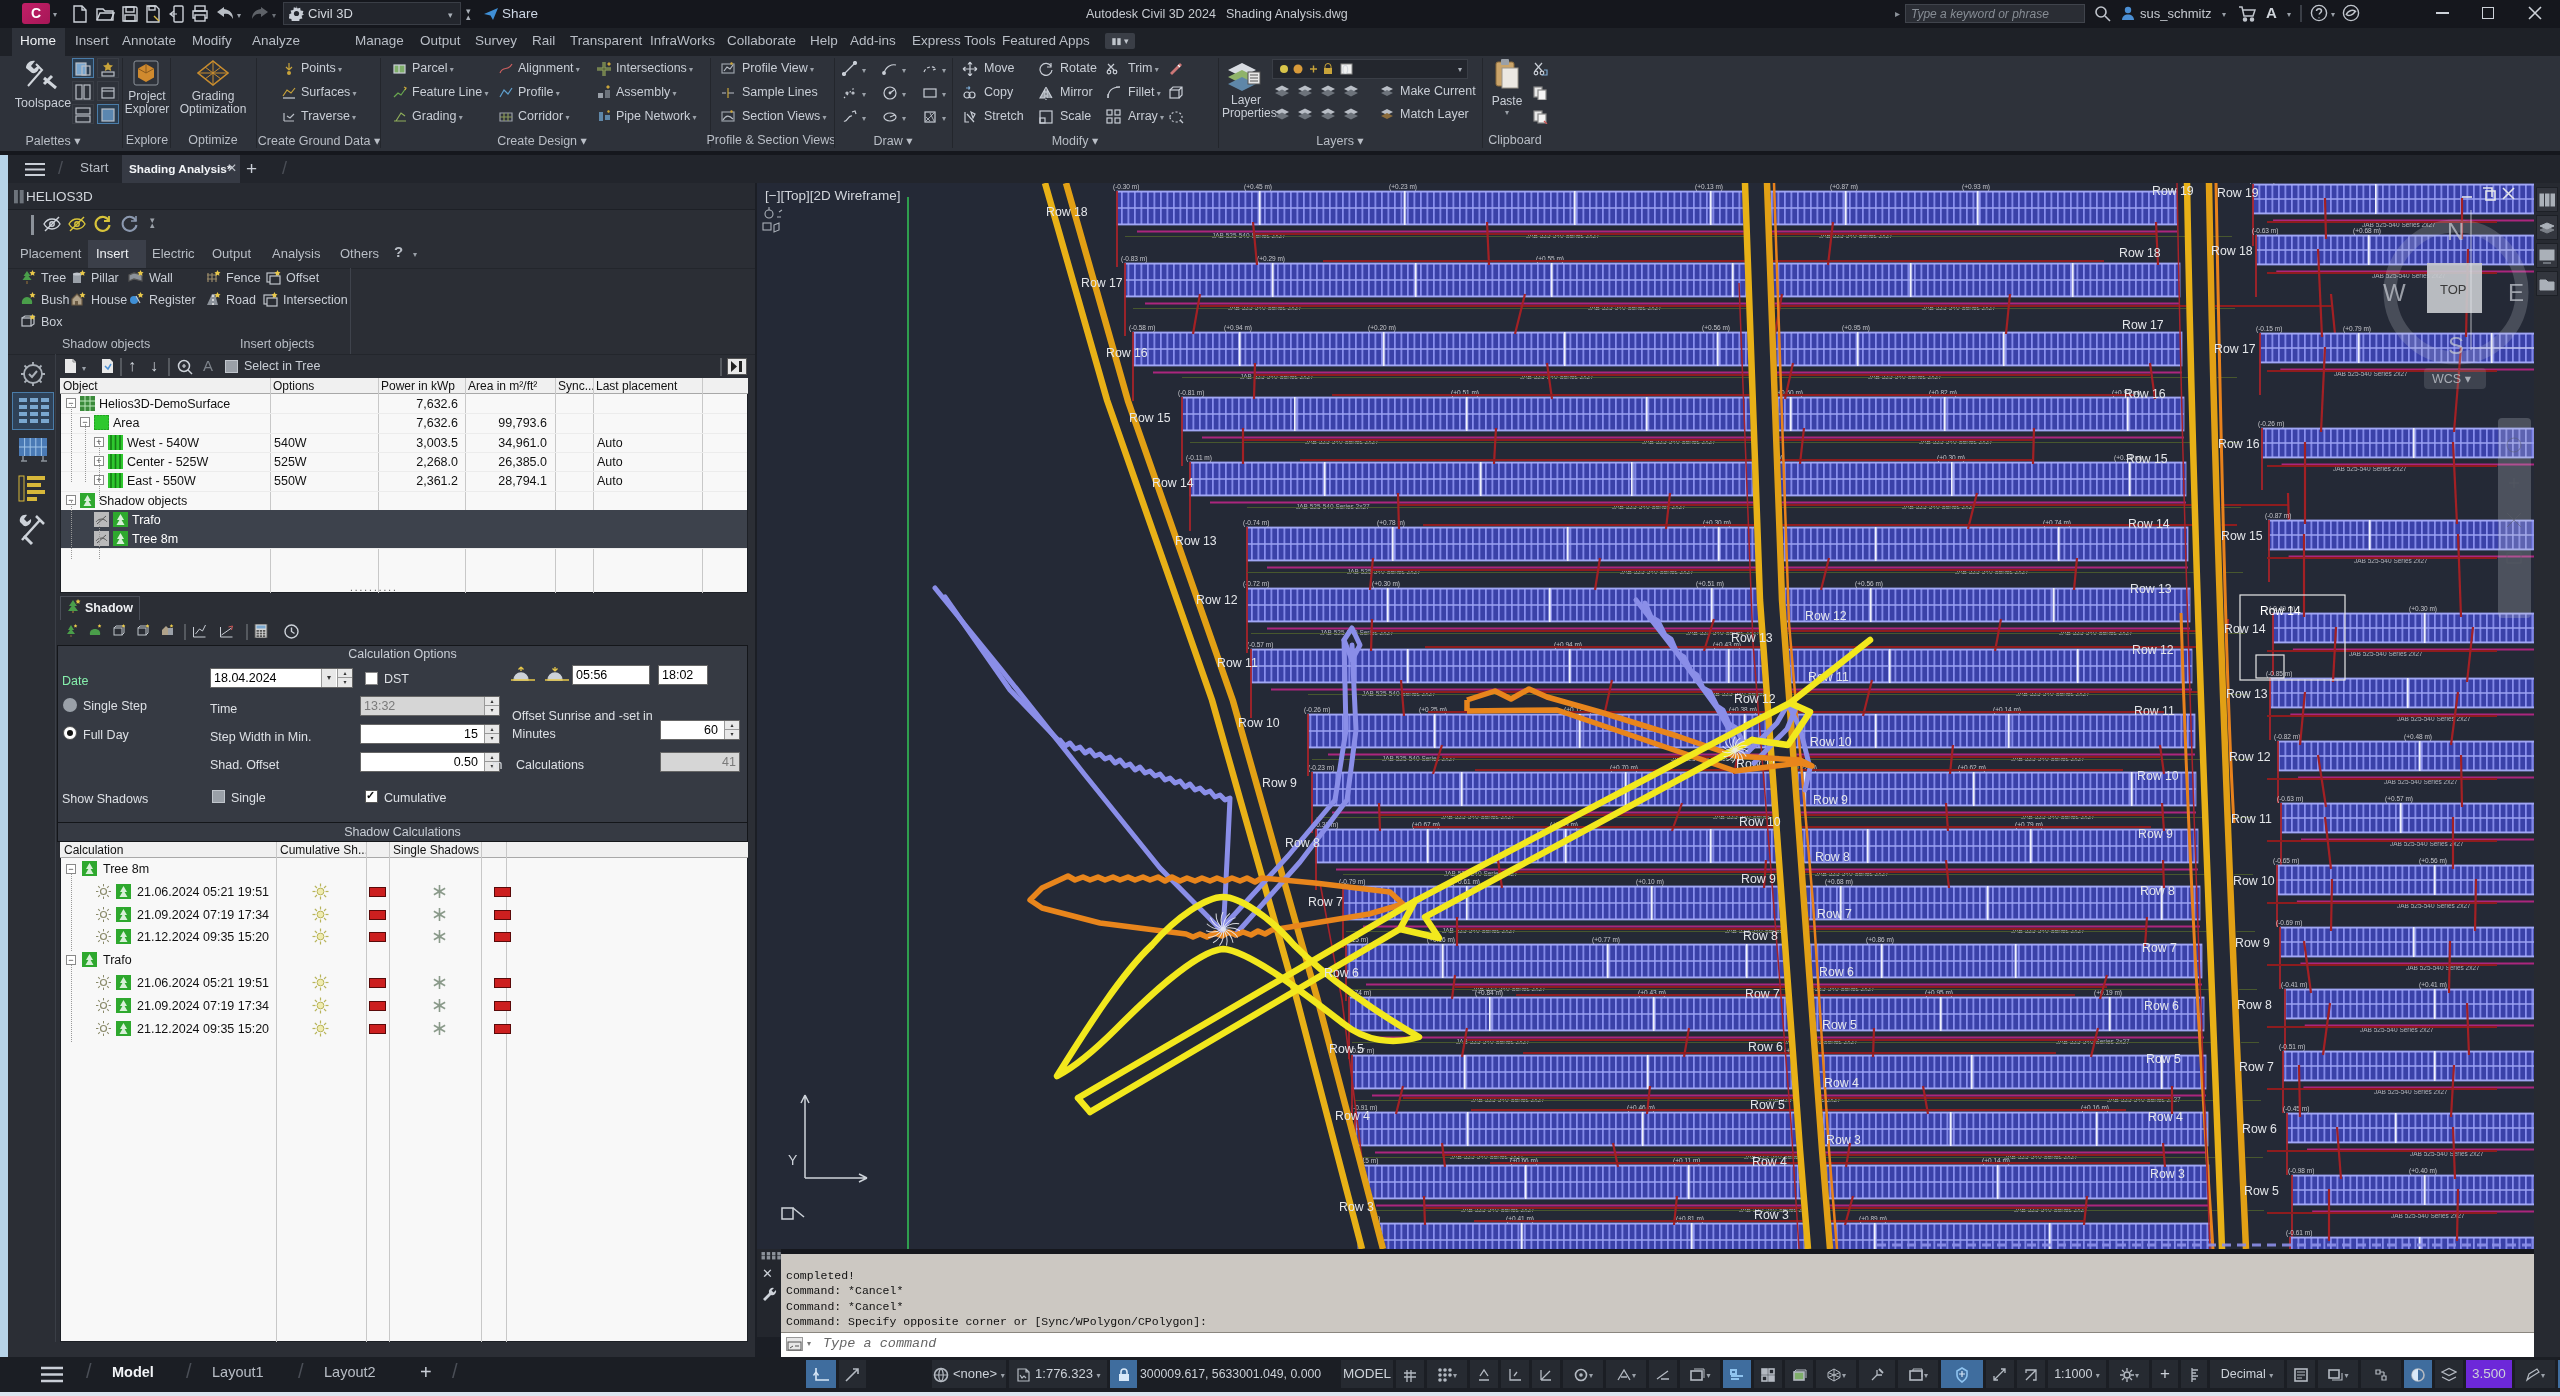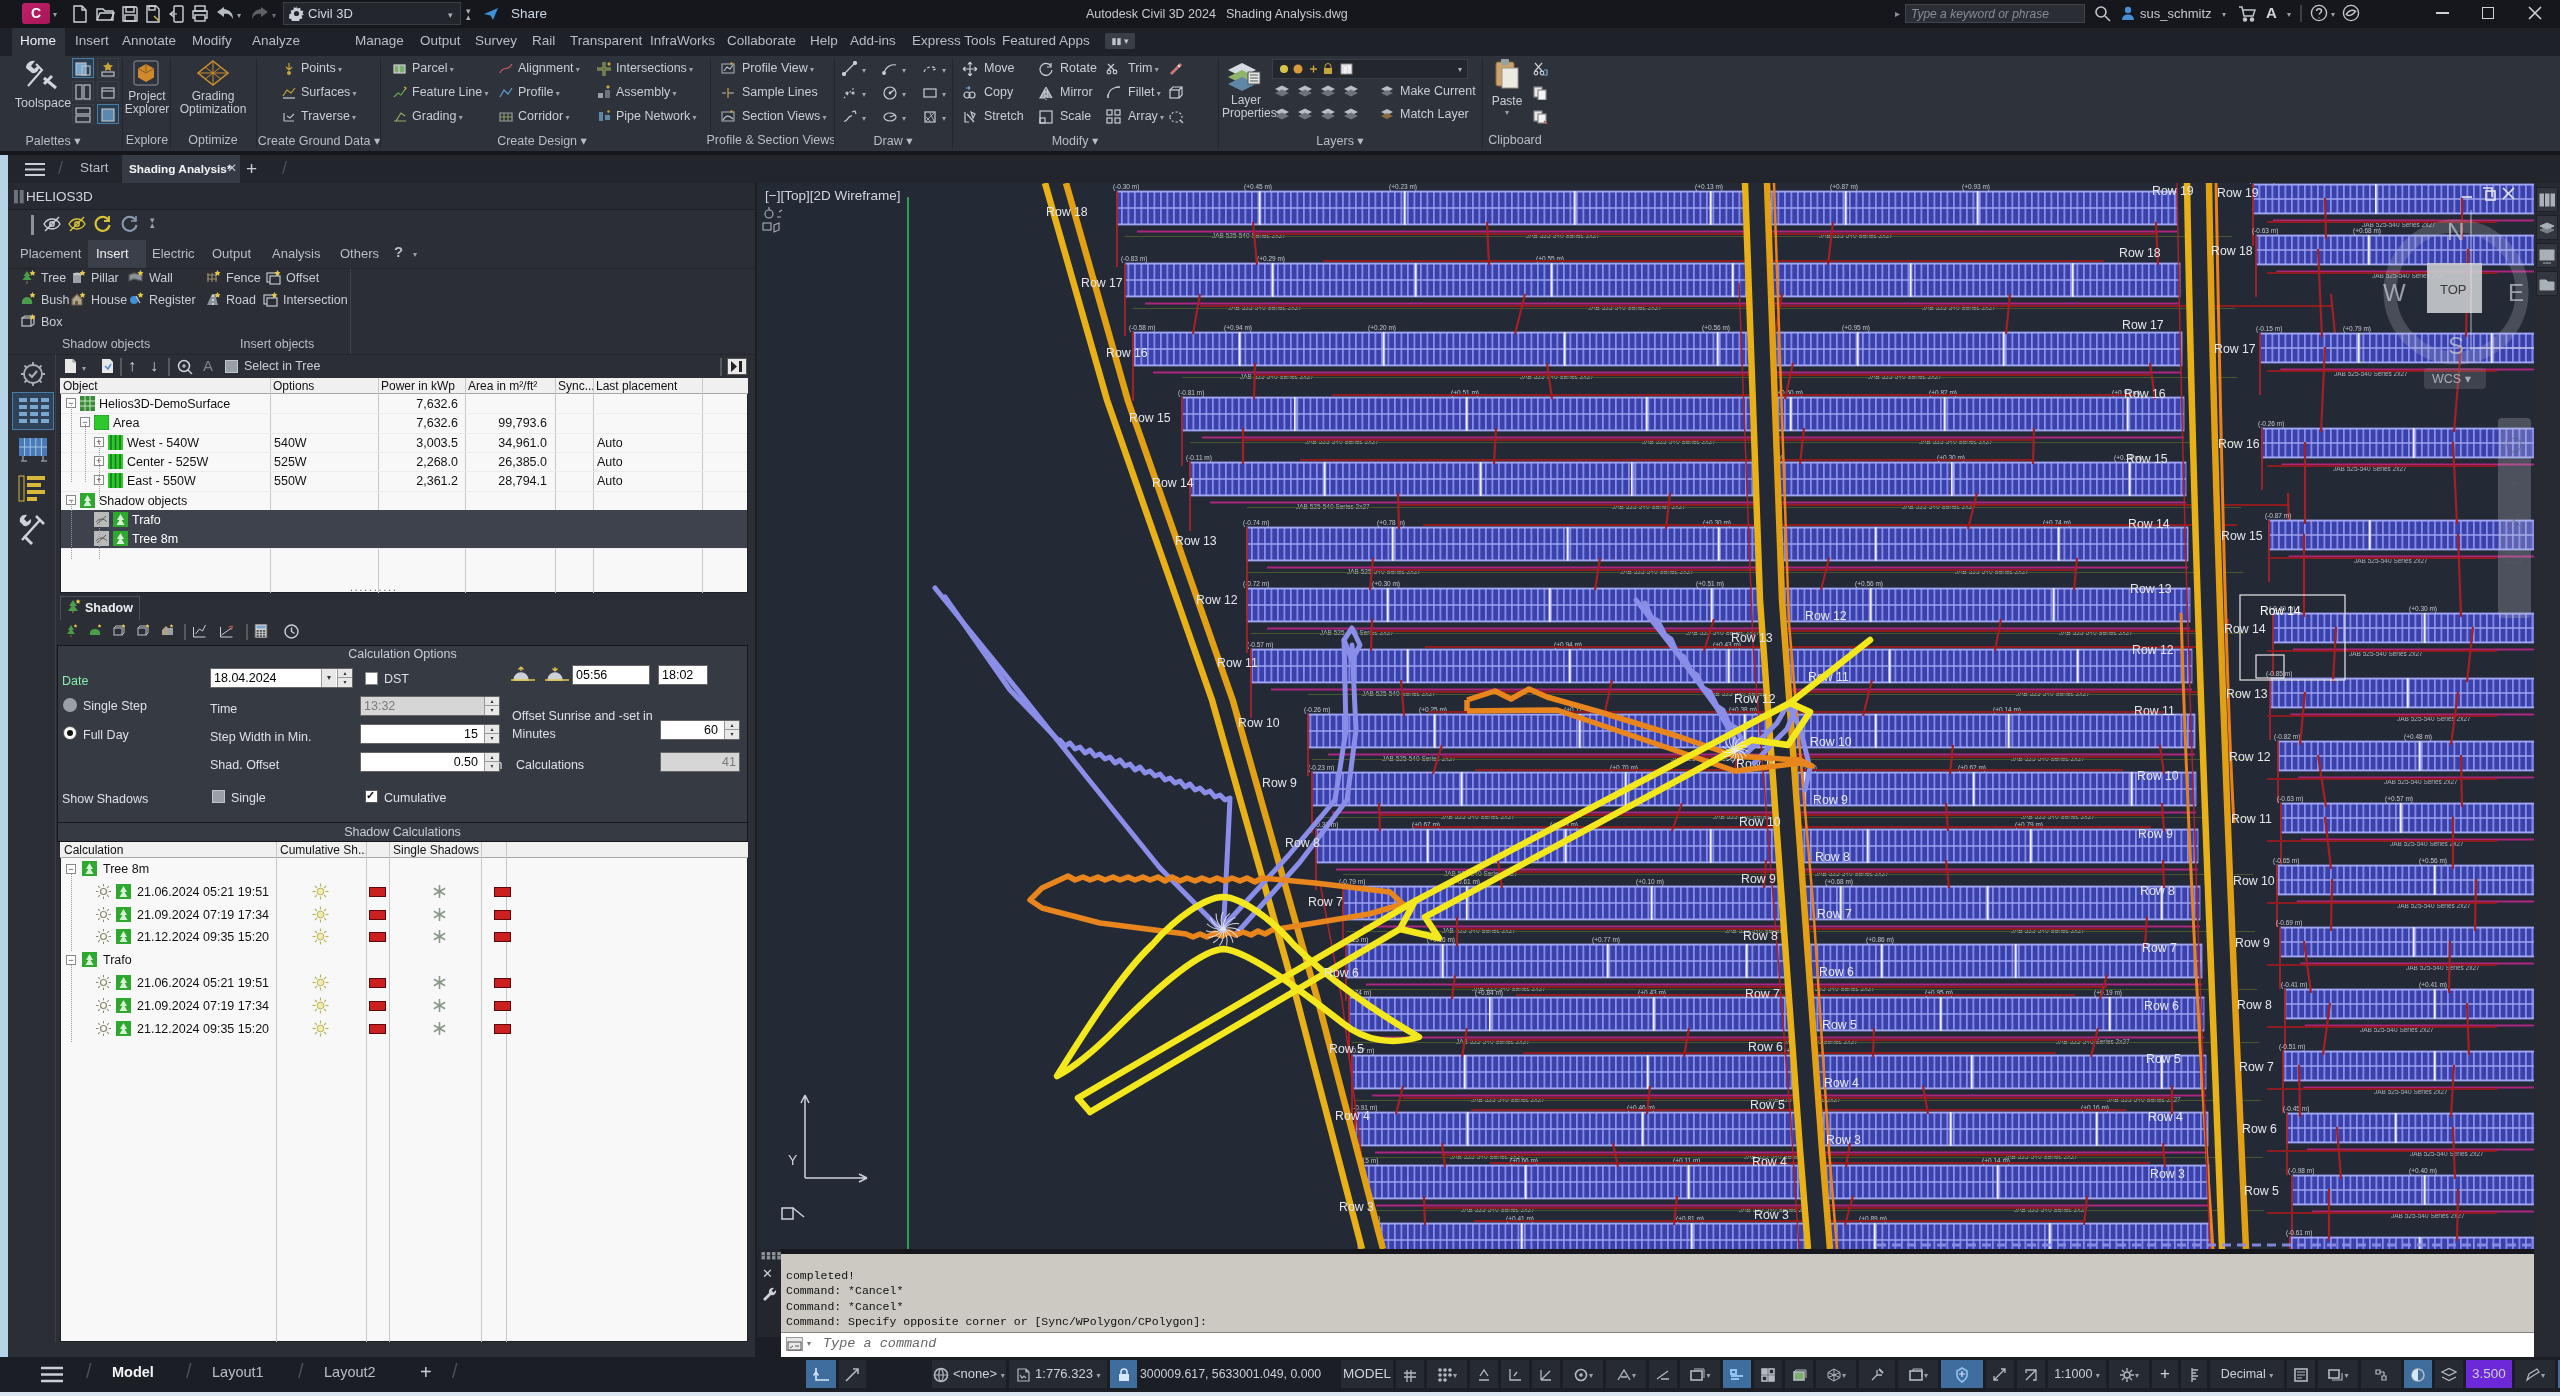--- a/index.html
+++ b/index.html
@@ -49,21 +49,21 @@
 <div class="" style="left:289px;top:6px;width:15px;height:15px;"><svg width="15" height="15" viewBox="0 0 15 15" fill="#c9ced6">
         <path d="M7.5 0l1 2.6 2.7-.8.4 2.8 2.8.4-.8 2.7L15 8.5l-2.4 1.3.8 2.7-2.8.4-.4 2.8-2.7-.8-1 2.1-1-2.1-2.7.8-.4-2.8-2.8-.4.8-2.7L0 8.5l2.4-1.3-.8-2.7 2.8-.4.4-2.8 2.7.8z"></path>
         <circle cx="7.5" cy="7.5" r="2.6" fill="#23262d"></circle>
       </svg></div>
 <div class="" style="left:308px;top:6px;width:80px;height:16px;color:#d4d8de;font-size:13px;">Civil 3D</div>
 <div class="" style="left:448px;top:10px;width:8px;height:9px;color:#aab0b8;font-size:9px;">▾</div>
 <div class="" style="left:466px;top:8px;width:10px;height:12px;color:#aab0b8;font-size:9px;line-height:6px;">▾<br>▴</div>
 <div class="" style="left:483px;top:6px;width:16px;height:16px;"><svg width="16" height="16" viewBox="0 0 16 16" fill="#3f8fd6">
         <path d="M1 8l14-6-5 12-2.5-4.5L1 8z"></path>
       </svg></div>
-<div class="" style="left:502px;top:6px;width:45px;height:16px;color:#cdd6e4;font-size:13.5px;text-align:right;">Share</div>
+<div class="" style="left:502px;top:6px;width:45px;height:16px;color:#cdd6e4;font-size:13.5px;">Share</div>
 <div class="" style="left:1086px;top:7px;width:260px;height:16px;color:#c6cad0;font-size:12.5px;">Autodesk Civil 3D 2024</div>
 <div class="" style="left:1226px;top:7px;width:200px;height:16px;color:#c6cad0;font-size:12.5px;">Shading Analysis.dwg</div>
 <div class="" style="left:1895px;top:8px;width:8px;height:11px;color:#8c929a;font-size:10px;">▸</div>
 <div class="" style="left:1905px;top:4px;width:180px;height:19px;background:#2a2d34;border:1px solid #40444c;"></div>
 <div class="" style="left:1911px;top:7px;width:170px;height:13px;color:#878d95;font-size:12px;font-style:italic;">Type a keyword or phrase</div>
 <div class="" style="left:2094px;top:5px;width:17px;height:17px;"><svg width="17" height="17" viewBox="0 0 17 17" fill="none" stroke="#c0c5cc" stroke-width="1.6">
         <circle cx="7" cy="7" r="5"></circle>
         <path d="M11 11l5 5"></path>
       </svg></div>
 <div class="" style="left:2120px;top:5px;width:16px;height:16px;"><svg width="16" height="16" viewBox="0 0 16 16" fill="#4a8fd4">

